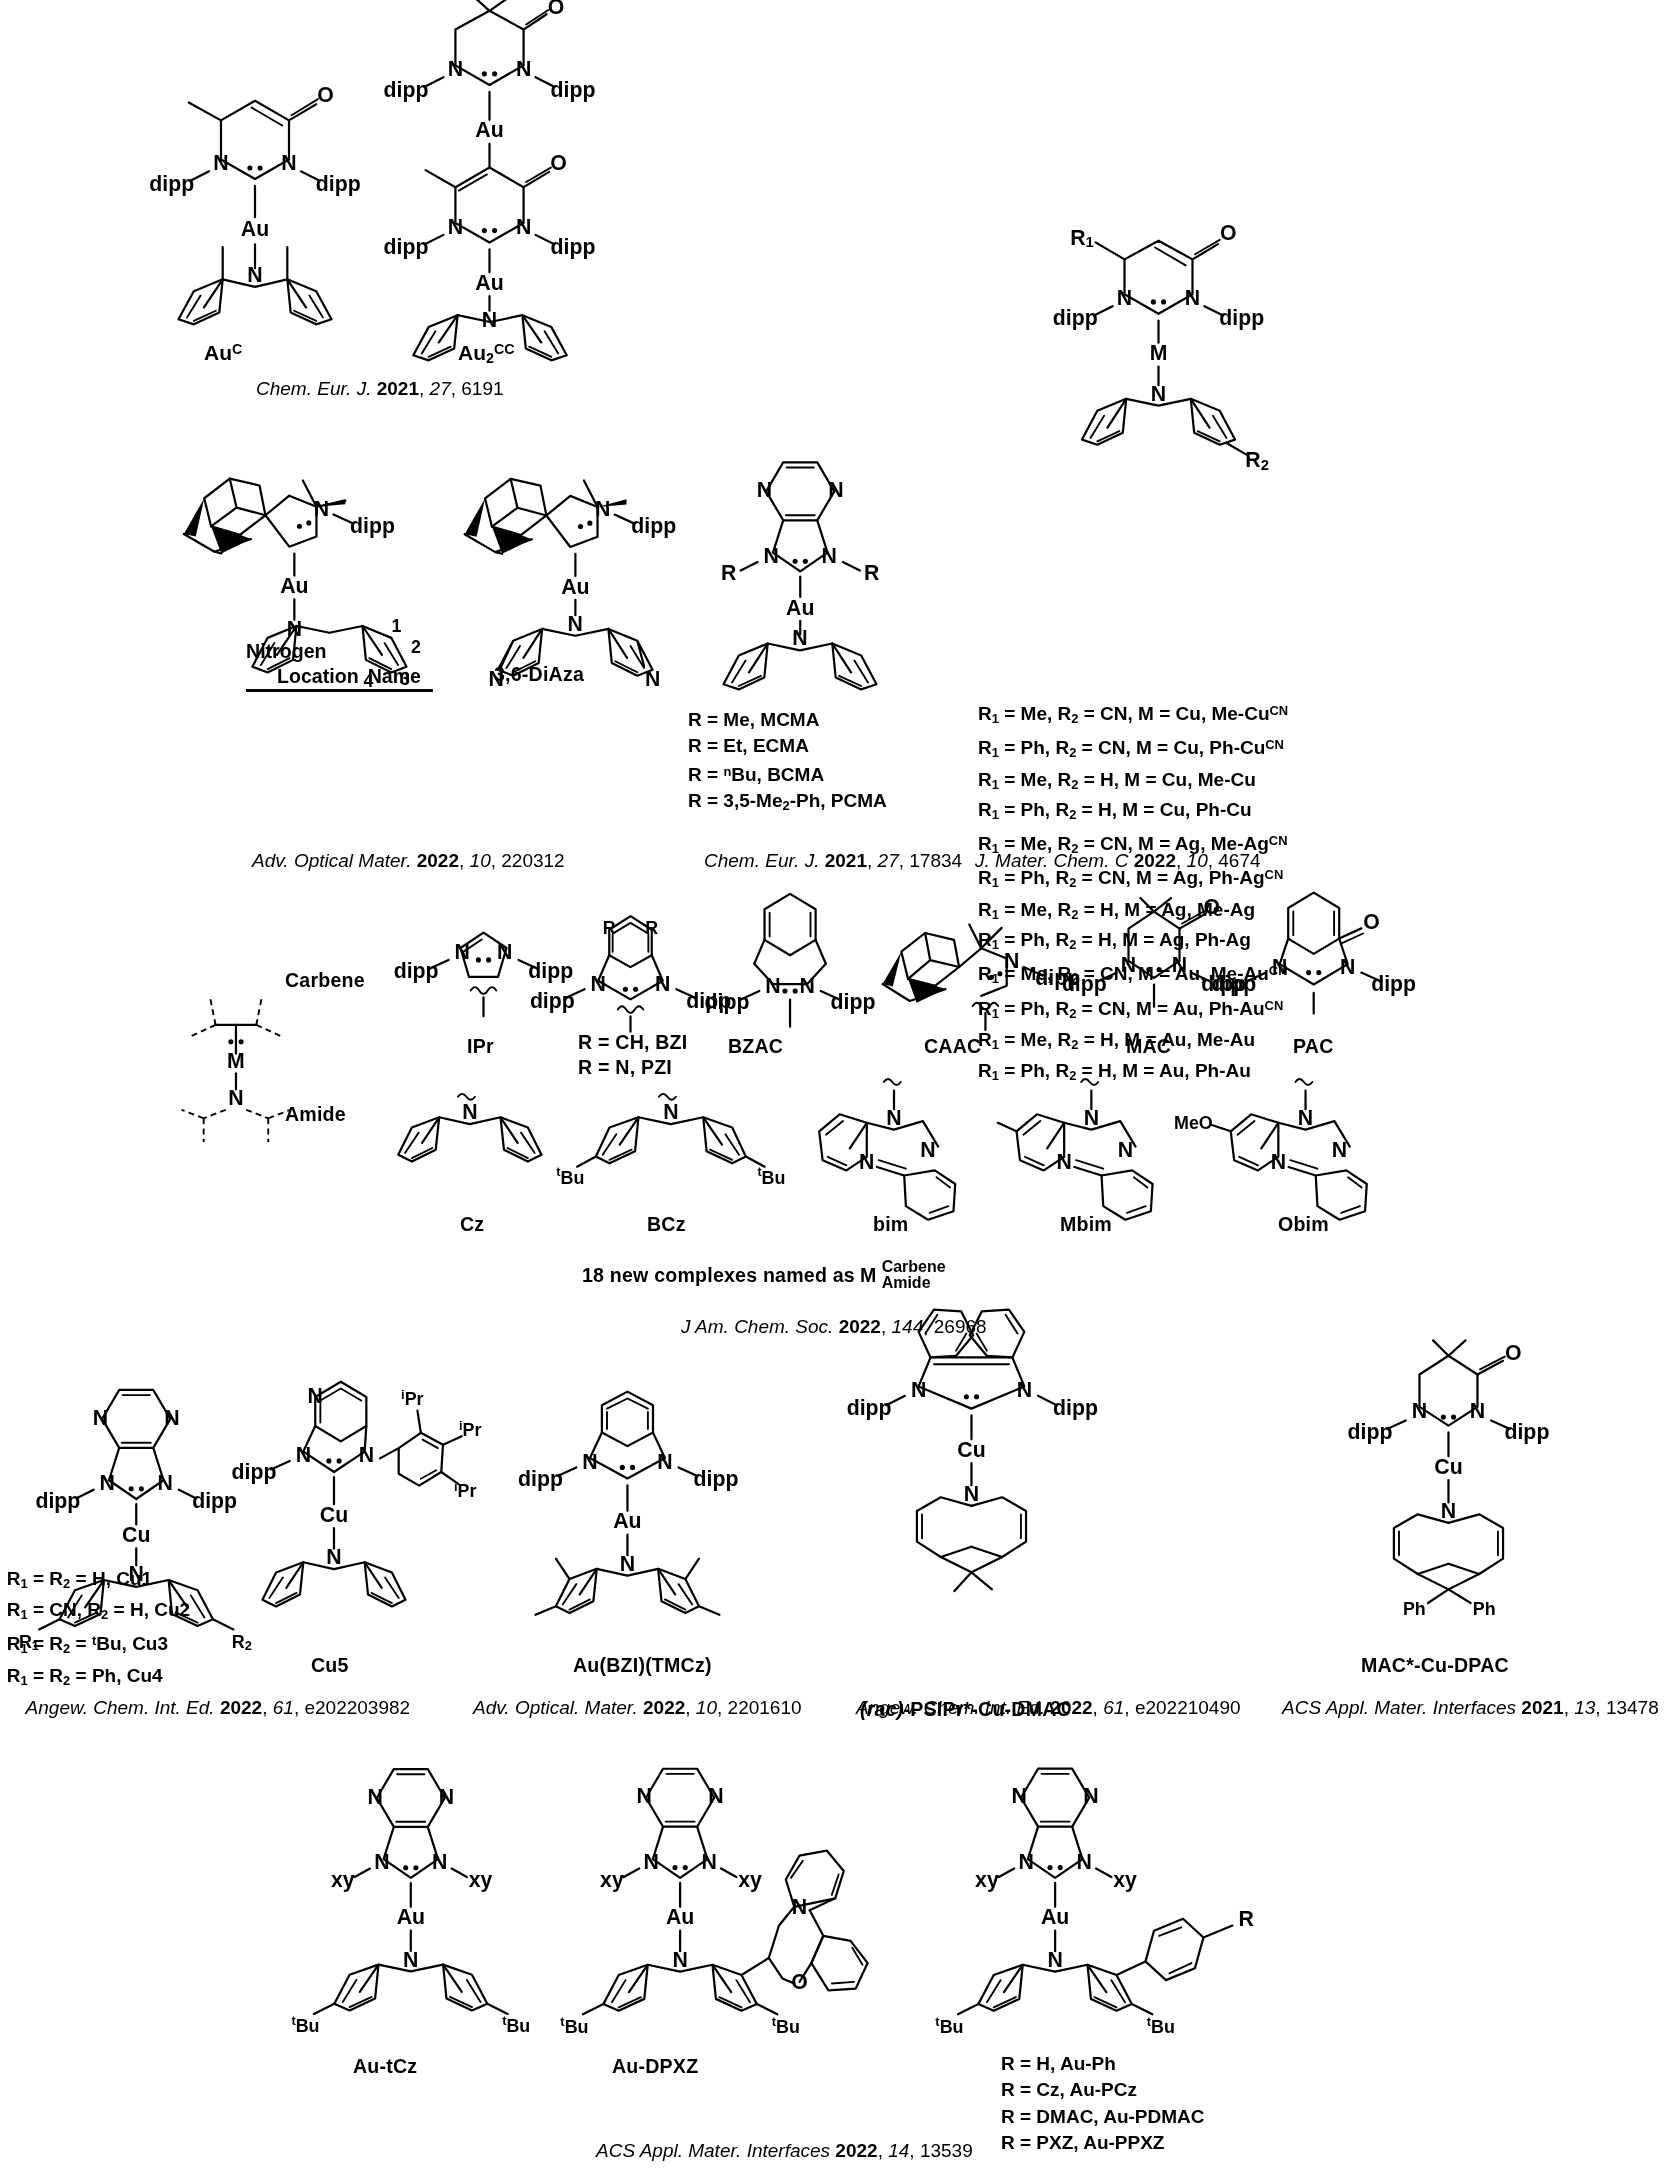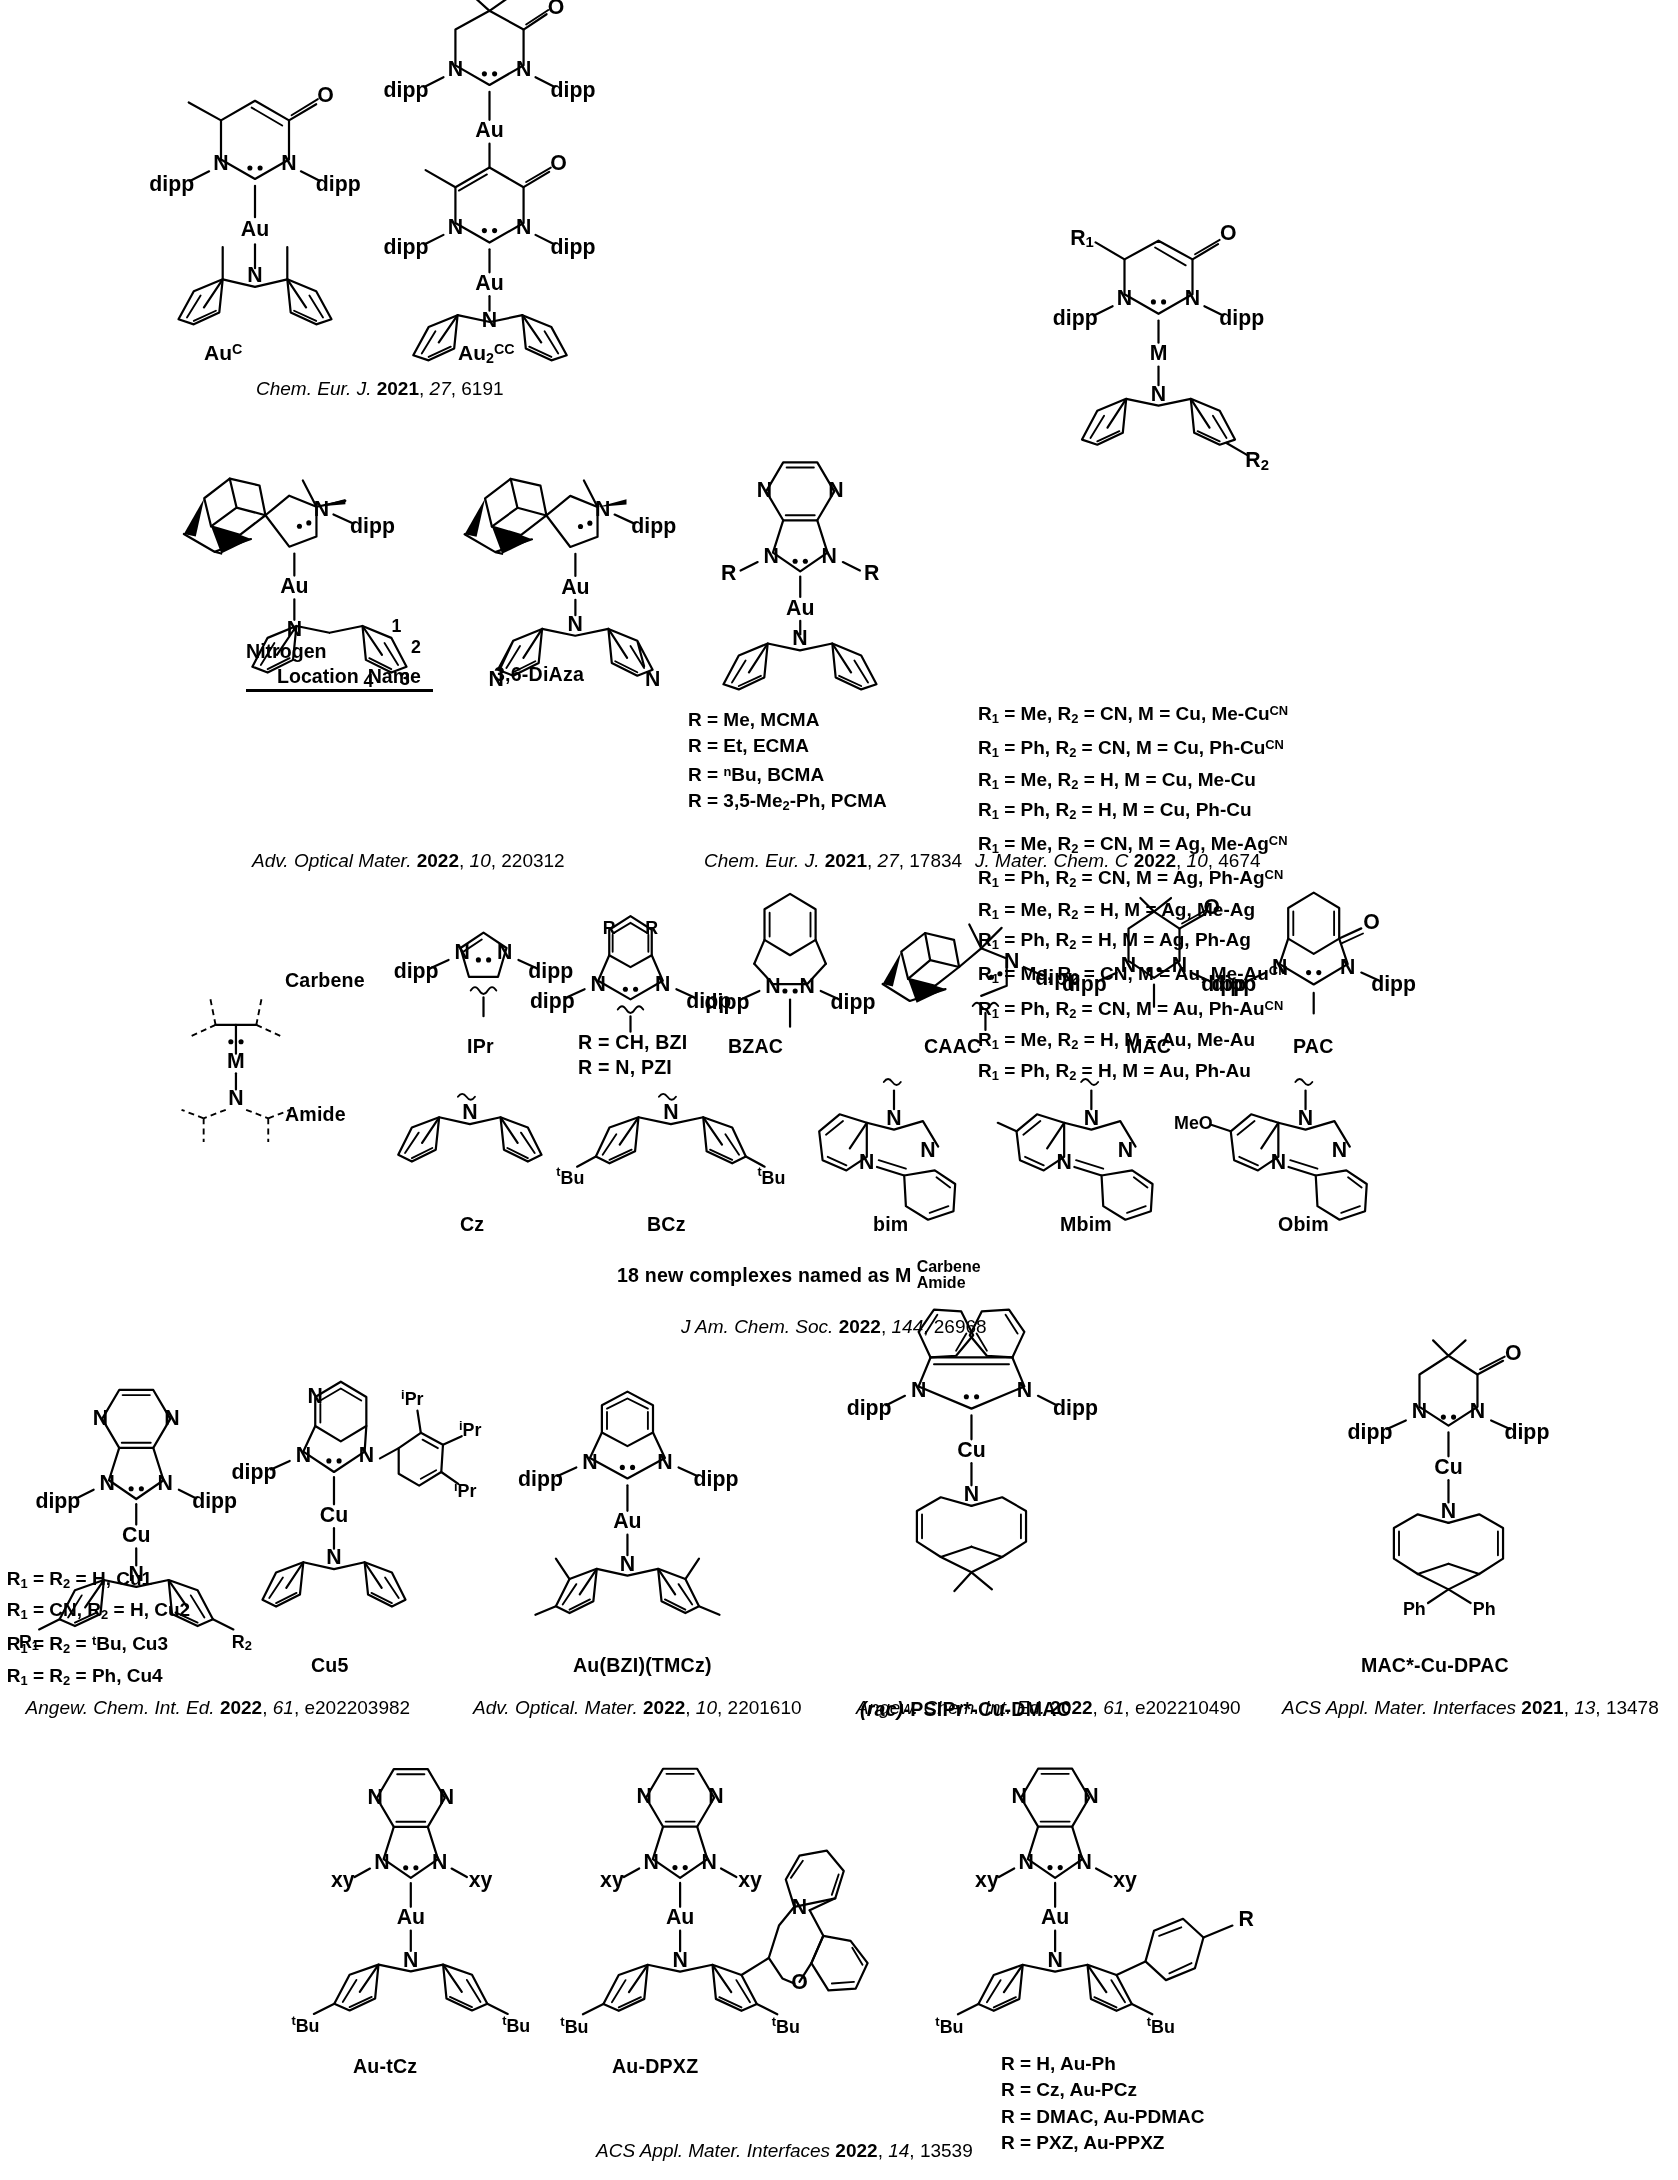--- a/index.html
+++ b/index.html
@@ -527,21 +527,21 @@
   <text class="atom" x="86" y="96">N</text>
   <path class="st" d="M98 100 L130 110"></path>
   <path class="st2" d="M100 92 L132 102"></path>
   <path class="st" d="M130 110 L166 104 L190 120 L188 152 L158 162 L132 146 Z"></path>
   <path class="st2" d="M168 112 L184 124 M160 154 L182 146"></path>
   <text class="atom" x="158" y="82">N</text>
 </svg>
 </div>
 <div class="abs lbl" style="left:1278px;top:1213px;">Obim</div>
 
-<div class="abs" style="left:582px;top:1259px;display:flex;align-items:center;gap:5.1px;margin-left:35px;">
+<div class="abs" style="left:582px;top:1259px;display:flex;align-items:center;gap:5.1px;">
   <span class="lbl">18 new complexes named as</span>
   <span class="lbl">M</span>
   <span style="display:inline-flex;flex-direction:column;line-height:16px;font-weight:bold;font-size:16px;">
     <span>Carbene</span>
     <span>Amide</span>
   </span>
 </div>
 
 <div class="abs cite" style="left:681px;top:1316px;">
   <span>J Am. Chem. Soc.</span>

